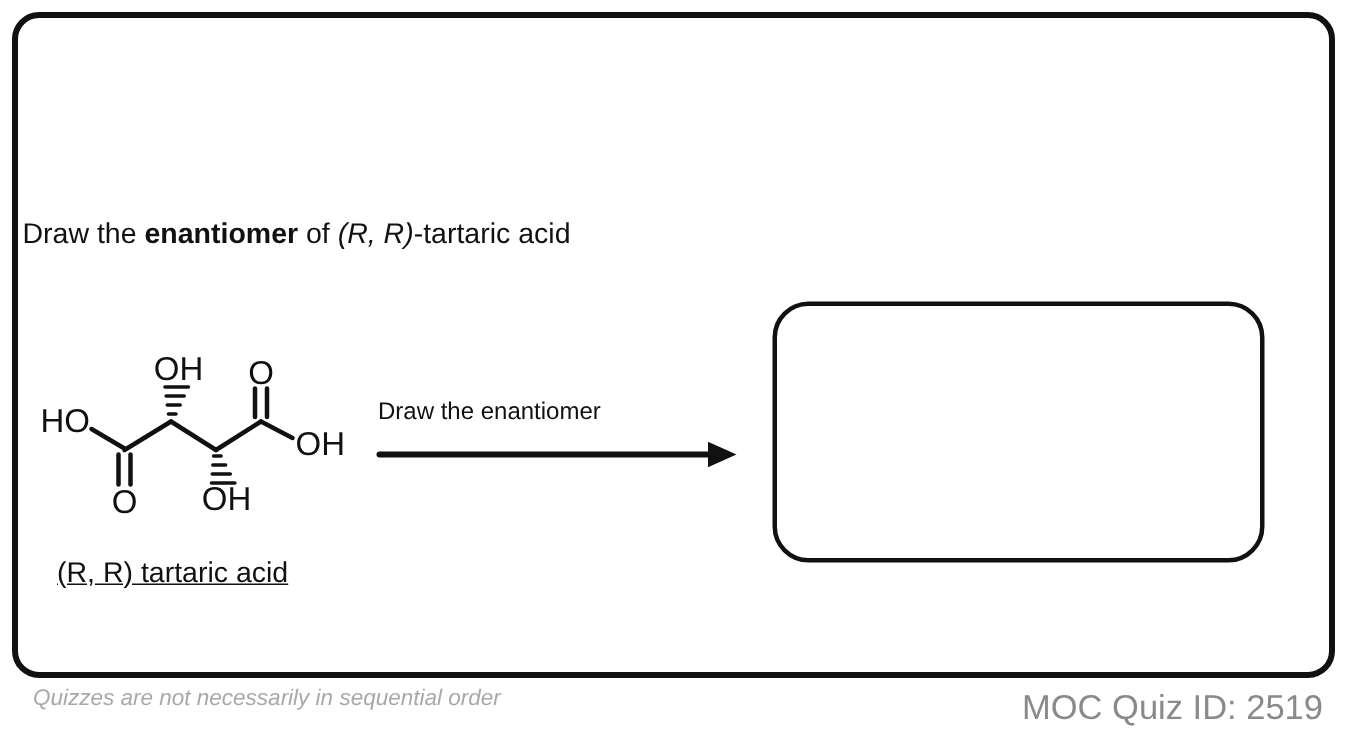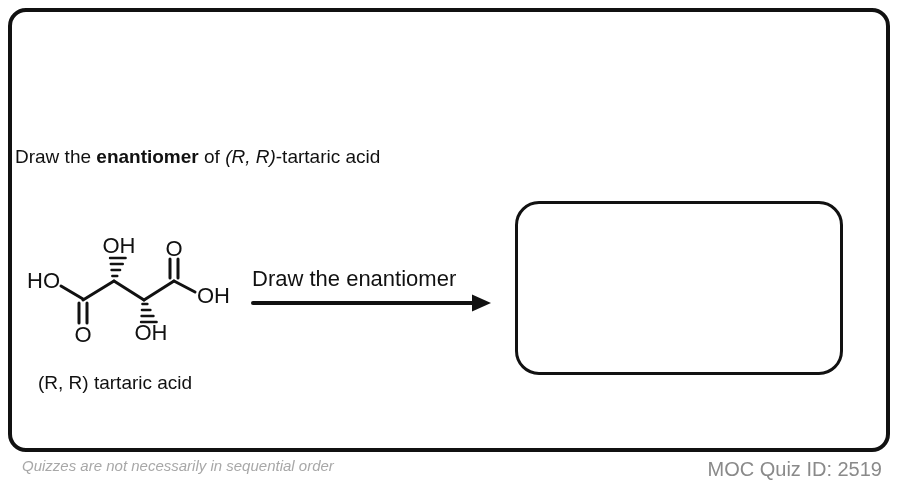--- a/index.html
+++ b/index.html
@@ -38,42 +38,42 @@
     font-size: 22px; fill: #111;
   }
   .arrow-svg {
     position: absolute; left: 248px; top: 288px;
     width: 250px; height: 30px;
   }
   .arrow-svg line { stroke: #111; stroke-width: 4; stroke-linecap: round; }
   .arrow-svg polygon { fill: #111; }
   .reaction-label {
     position: absolute; left: 252px; top: 266px;
-    font-size: 22px; color: #111; white-space: nowrap;
+    font-size: 16px; color: #111; white-space: nowrap;
   }
   .molecule-caption {
     position: absolute; left: 38px; top: 372px;
-    font-size: 19px; color: #111; white-space: nowrap;
+    font-size: 19px; color: #111; white-space: nowrap; text-decoration: underline;
   }
   .answer-box {
     position: absolute; left: 515px; top: 201px;
     width: 328px; height: 174px;
     box-sizing: border-box;
     border: 3px solid #111;
     border-radius: 24px;
     background: #fff;
   }
   .footer-note {
     position: absolute; left: 22px; top: 457px;
     font-size: 15px; font-style: italic;
     color: #a8a8a8; white-space: nowrap;
   }
   .quiz-id {
     position: absolute; right: 18px; top: 458px;
-    font-size: 20px; color: #8a8a8a; white-space: nowrap;
+    font-size: 23px; color: #8a8a8a; white-space: nowrap;
   }
 </style>
 </head>
 <body>
 
 <div class="frame"></div>
 
 <div class="question-title"><span>Draw the </span><b>enantiomer</b><span> of </span><i>(R, R)</i><span>-tartaric acid</span></div>
 
 <svg class="molecule-svg" viewBox="25 230 210 125" xmlns="http://www.w3.org/2000/svg">

